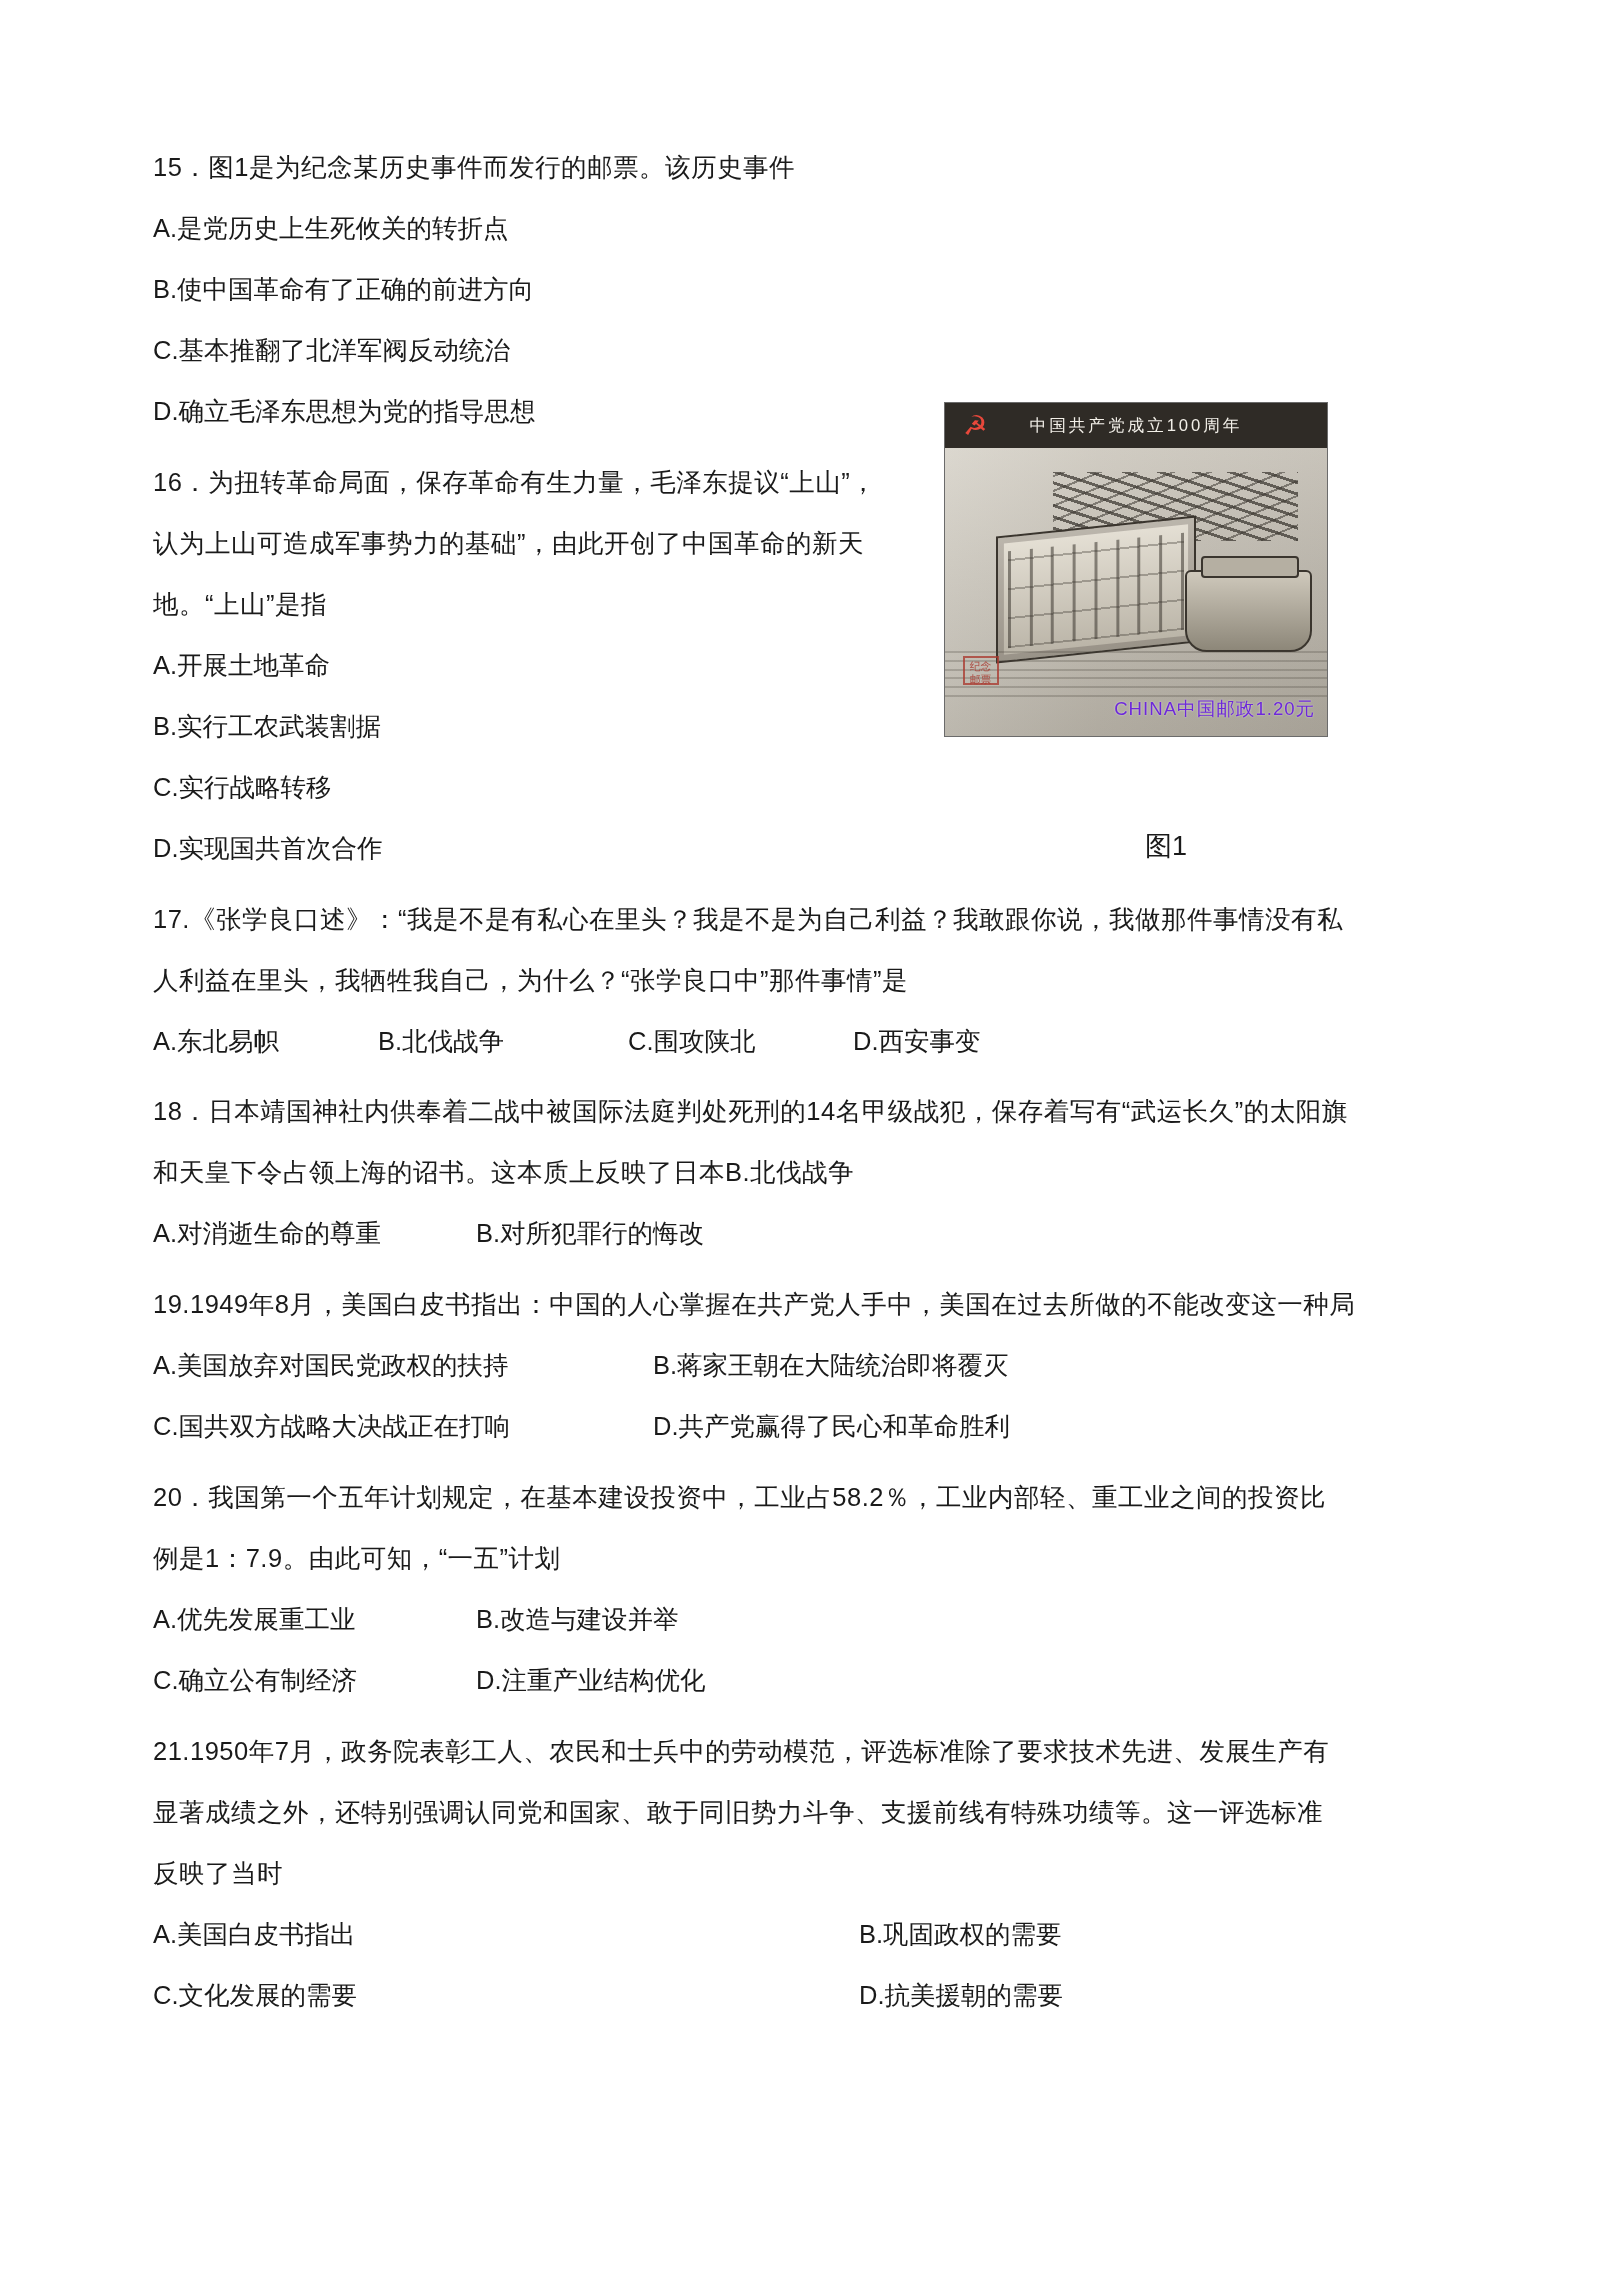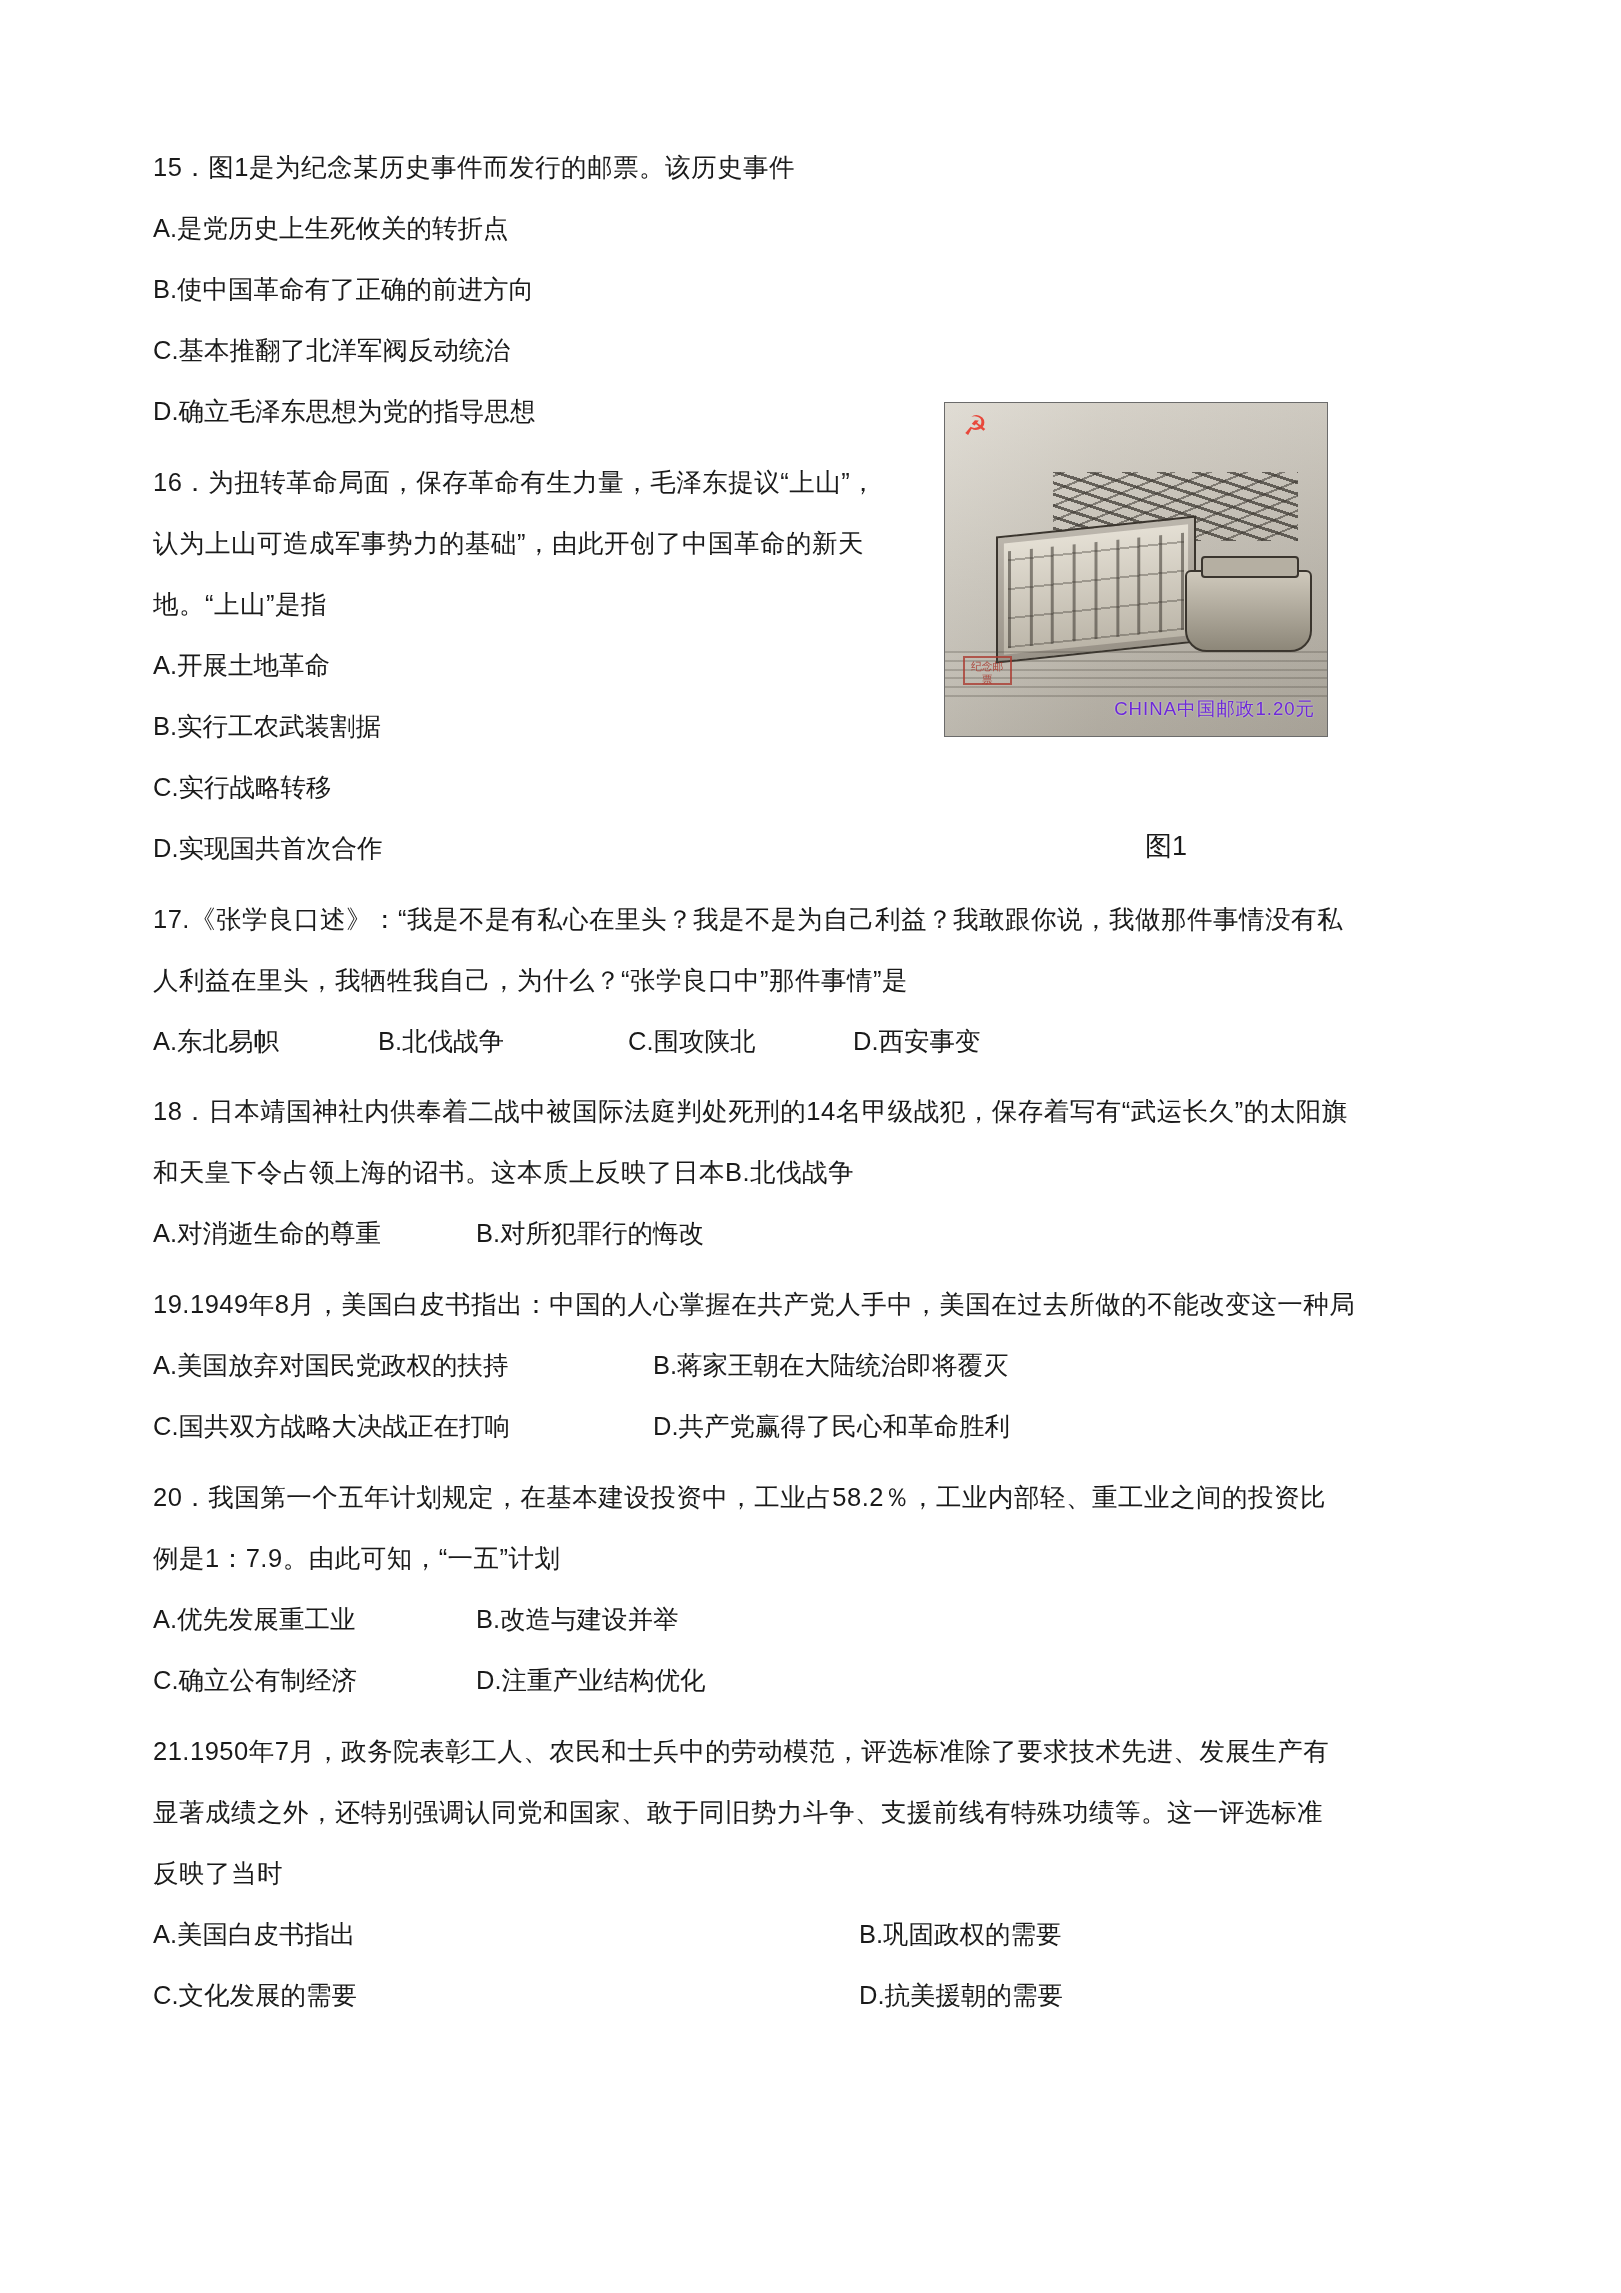--- a/index.html
+++ b/index.html
@@ -137,21 +137,21 @@
   }
   .stamp .water {
     position: absolute;
     left: 0; top: 245px;
     width: 382px; height: 49px;
     background: repeating-linear-gradient(0deg, rgba(70,65,56,0.25) 0px, rgba(70,65,56,0.25) 2px, rgba(255,255,255,0) 2px, rgba(255,255,255,0) 8.8px);
   }
   .stamp .seal {
     position: absolute;
     left: 17.6px; top: 253px;
-    width: 49px; height: 29px;
+    width: 36px; height: 29px;
     border: 2px solid rgba(170,60,50,0.8);
     color: rgba(170,60,50,0.9);
     font-size: 10.8px;
     line-height: 12.7px;
     text-align: center;
     padding: 2px;
     box-sizing: border-box;
   }
   .stamp .bottomtext {
     position: absolute;
@@ -250,20 +250,21 @@
       <div class="opts-row">
         <span class="o" style="width:706px">C.文化发展的需要</span>
         <span class="o">D.抗美援朝的需要</span>
       </div>
     </div>
 
   </div>
 
   <div class="stamp">
     <div class="inner"></div>
+    <div class="topbar">中国共产党成立100周年</div>
     <div class="emblem">☭</div>
     <div class="scribble"></div>
     <div class="building"></div>
     <div class="boat"></div>
     <div class="water"></div>
     <div class="seal">纪念邮票</div>
     <div class="bottomtext">CHINA中国邮政1.20元</div>
   </div>
 
   <div class="fig-caption">图1</div>

